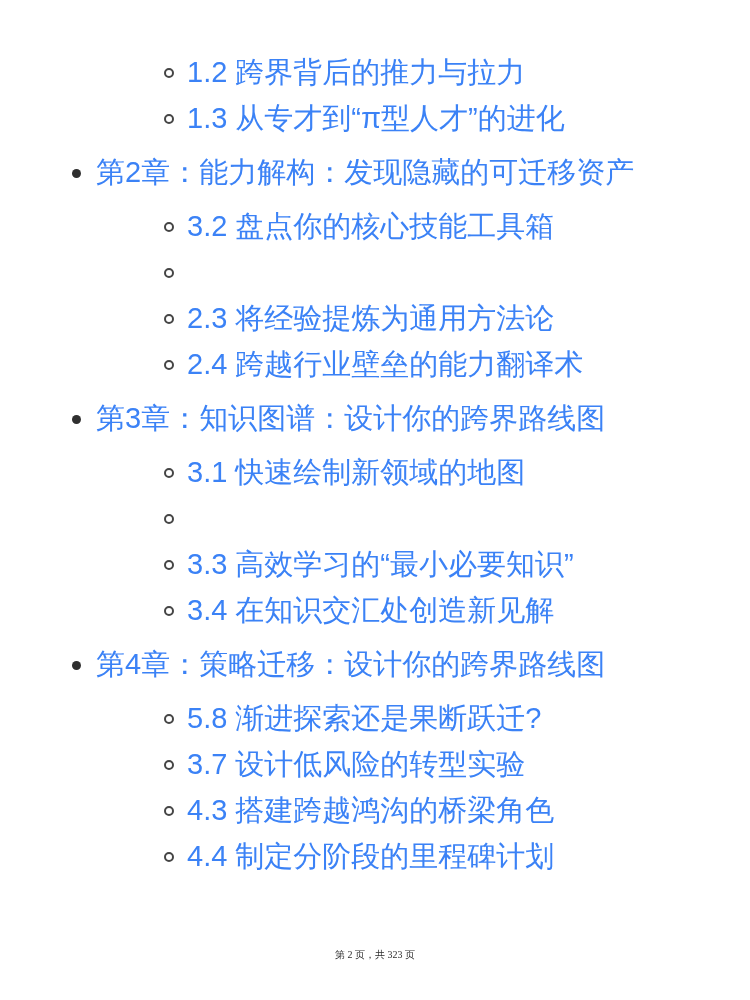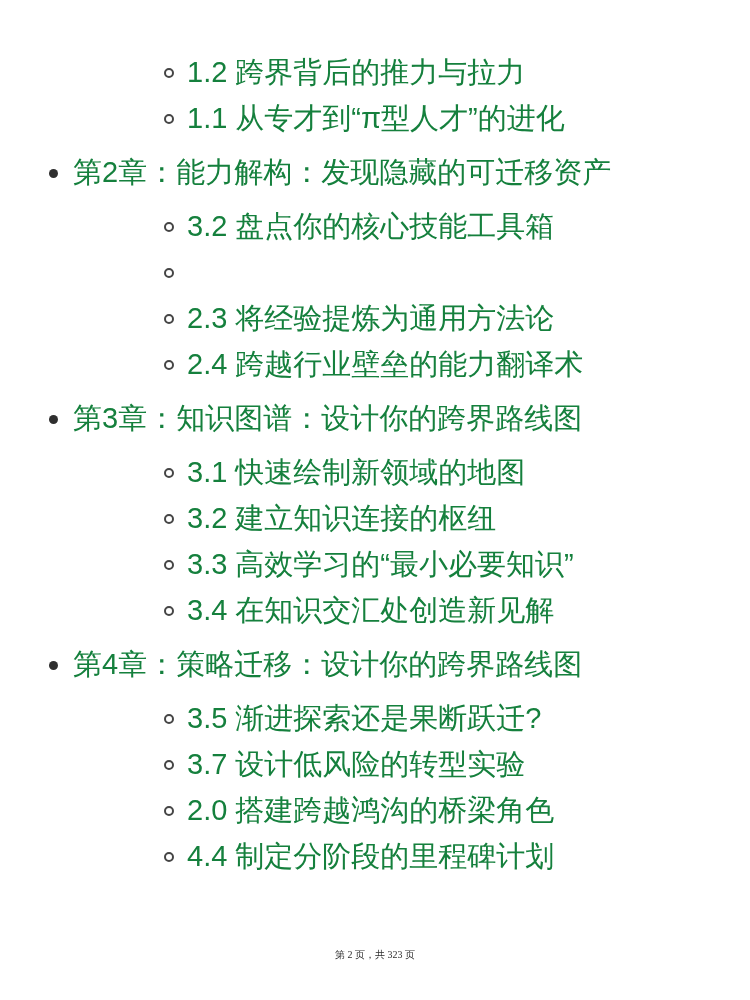--- a/index.html
+++ b/index.html
@@ -16,26 +16,26 @@
   }
   .toc {
     position: absolute;
     top: 50px; left: 0; right: 0;
   }
   .row {
     display: flex;
     align-items: center;
     height: 46px;
     font-size: 29px;
-    color: #15803d;
+    color: #3b82f6;
     white-space: nowrap;
   }
   .row.level1 {
     margin: 8px 0;
-    padding-left: 49px;
+    padding-left: 72px;
   }
   .row.level2 {
     padding-left: 164px;
   }
   .bullet {
     flex: none;
     border-radius: 50%;
   }
   .bullet.filled {
     width: 9px; height: 9px;
@@ -63,21 +63,21 @@
 <body>
 
 <div class="page">
   <div class="toc" id="toc">
       <div class="row level2">
         <span class="bullet hollow"></span>
         <span class="label">1.2 跨界背后的推力与拉力</span>
       </div>
       <div class="row level2">
         <span class="bullet hollow"></span>
-        <span class="label">1.1 从专才到“π型人才”的进化</span>
+        <span class="label">1.3 从专才到“π型人才”的进化</span>
       </div>
       <div class="row level1">
         <span class="bullet filled"></span>
         <span class="label">第2章：能力解构：发现隐藏的可迁移资产</span>
       </div>
       <div class="row level2">
         <span class="bullet hollow"></span>
         <span class="label">3.2 盘点你的核心技能工具箱</span>
       </div>
       <div class="row level2">
@@ -94,45 +94,44 @@
       <div class="row level1">
         <span class="bullet filled"></span>
         <span class="label">第3章：知识图谱：设计你的跨界路线图</span>
       </div>
       <div class="row level2">
         <span class="bullet hollow"></span>
         <span class="label">3.1 快速绘制新领域的地图</span>
       </div>
       <div class="row level2">
         <span class="bullet hollow"></span>
-        <span class="label">3.2 建立知识连接的枢纽</span>
       </div>
       <div class="row level2">
         <span class="bullet hollow"></span>
         <span class="label">3.3 高效学习的“最小必要知识”</span>
       </div>
       <div class="row level2">
         <span class="bullet hollow"></span>
         <span class="label">3.4 在知识交汇处创造新见解</span>
       </div>
       <div class="row level1">
         <span class="bullet filled"></span>
         <span class="label">第4章：策略迁移：设计你的跨界路线图</span>
       </div>
       <div class="row level2">
         <span class="bullet hollow"></span>
-        <span class="label">3.5 渐进探索还是果断跃迁?</span>
+        <span class="label">5.8 渐进探索还是果断跃迁?</span>
       </div>
       <div class="row level2">
         <span class="bullet hollow"></span>
         <span class="label">3.7 设计低风险的转型实验</span>
       </div>
       <div class="row level2">
         <span class="bullet hollow"></span>
-        <span class="label">2.0 搭建跨越鸿沟的桥梁角色</span>
+        <span class="label">4.3 搭建跨越鸿沟的桥梁角色</span>
       </div>
       <div class="row level2">
         <span class="bullet hollow"></span>
         <span class="label">4.4 制定分阶段的里程碑计划</span>
       </div>
     </div>
   <div class="footer">
     <span>第 2 页，共 323 页</span>
   </div>
 </div>

